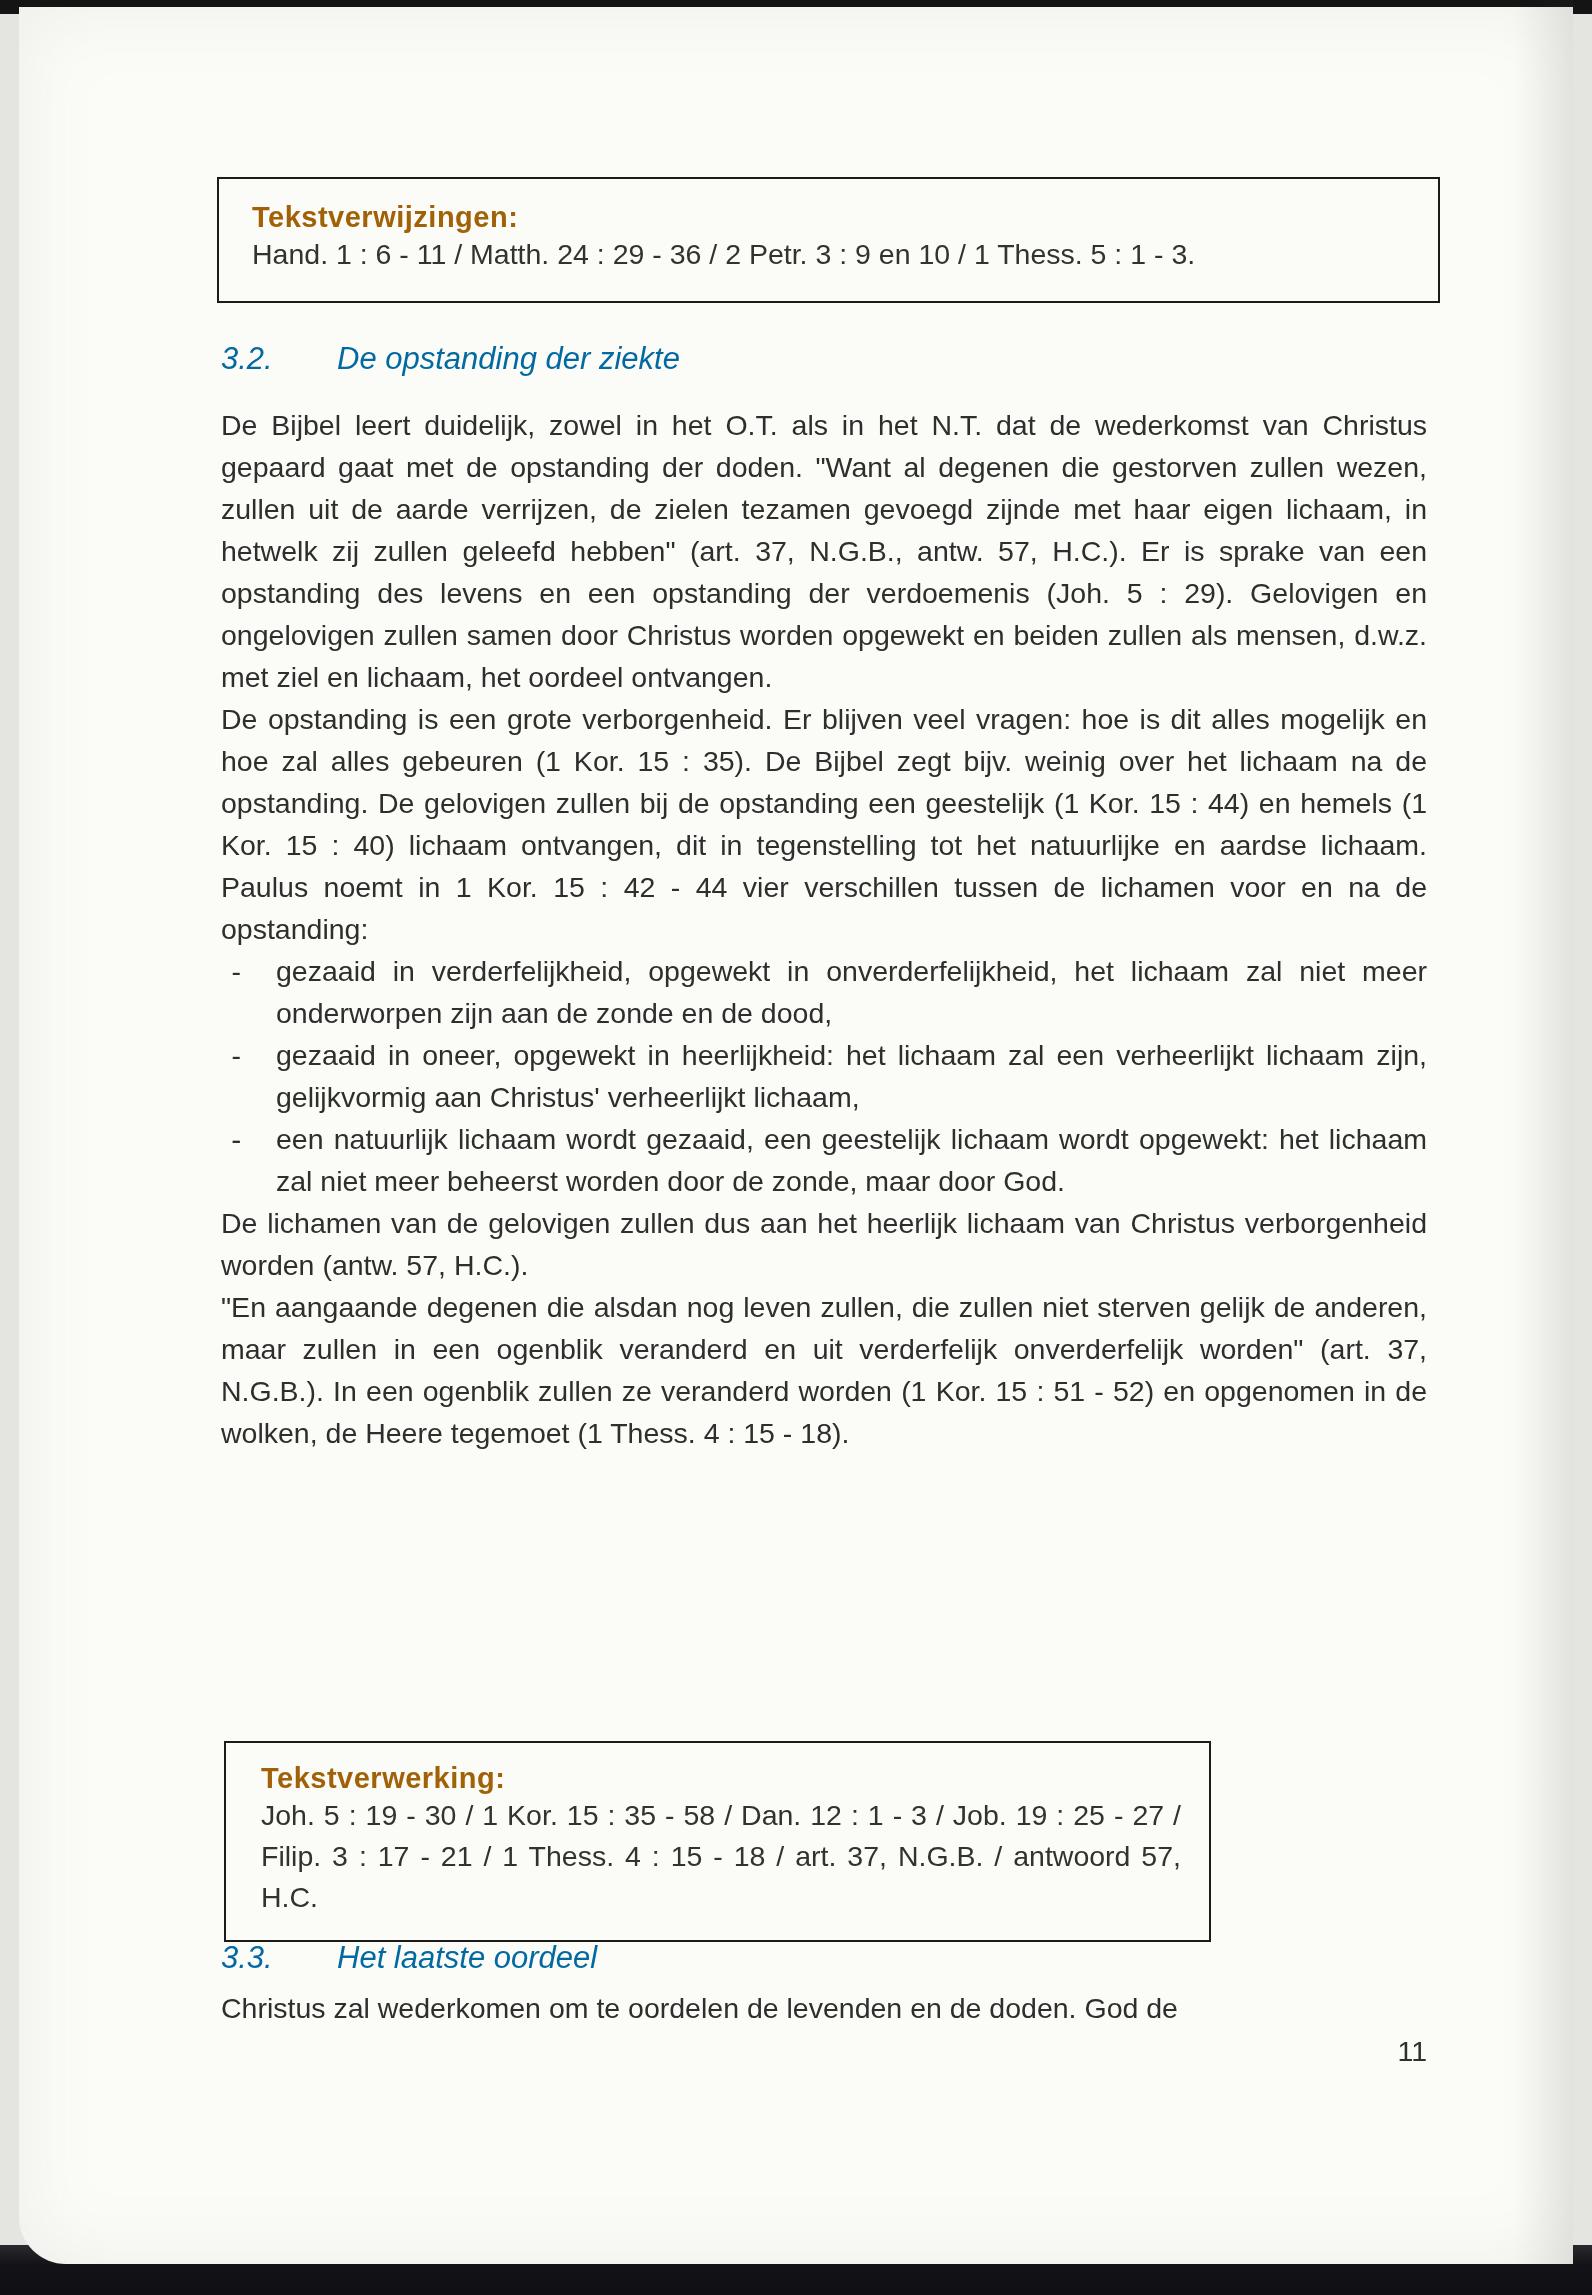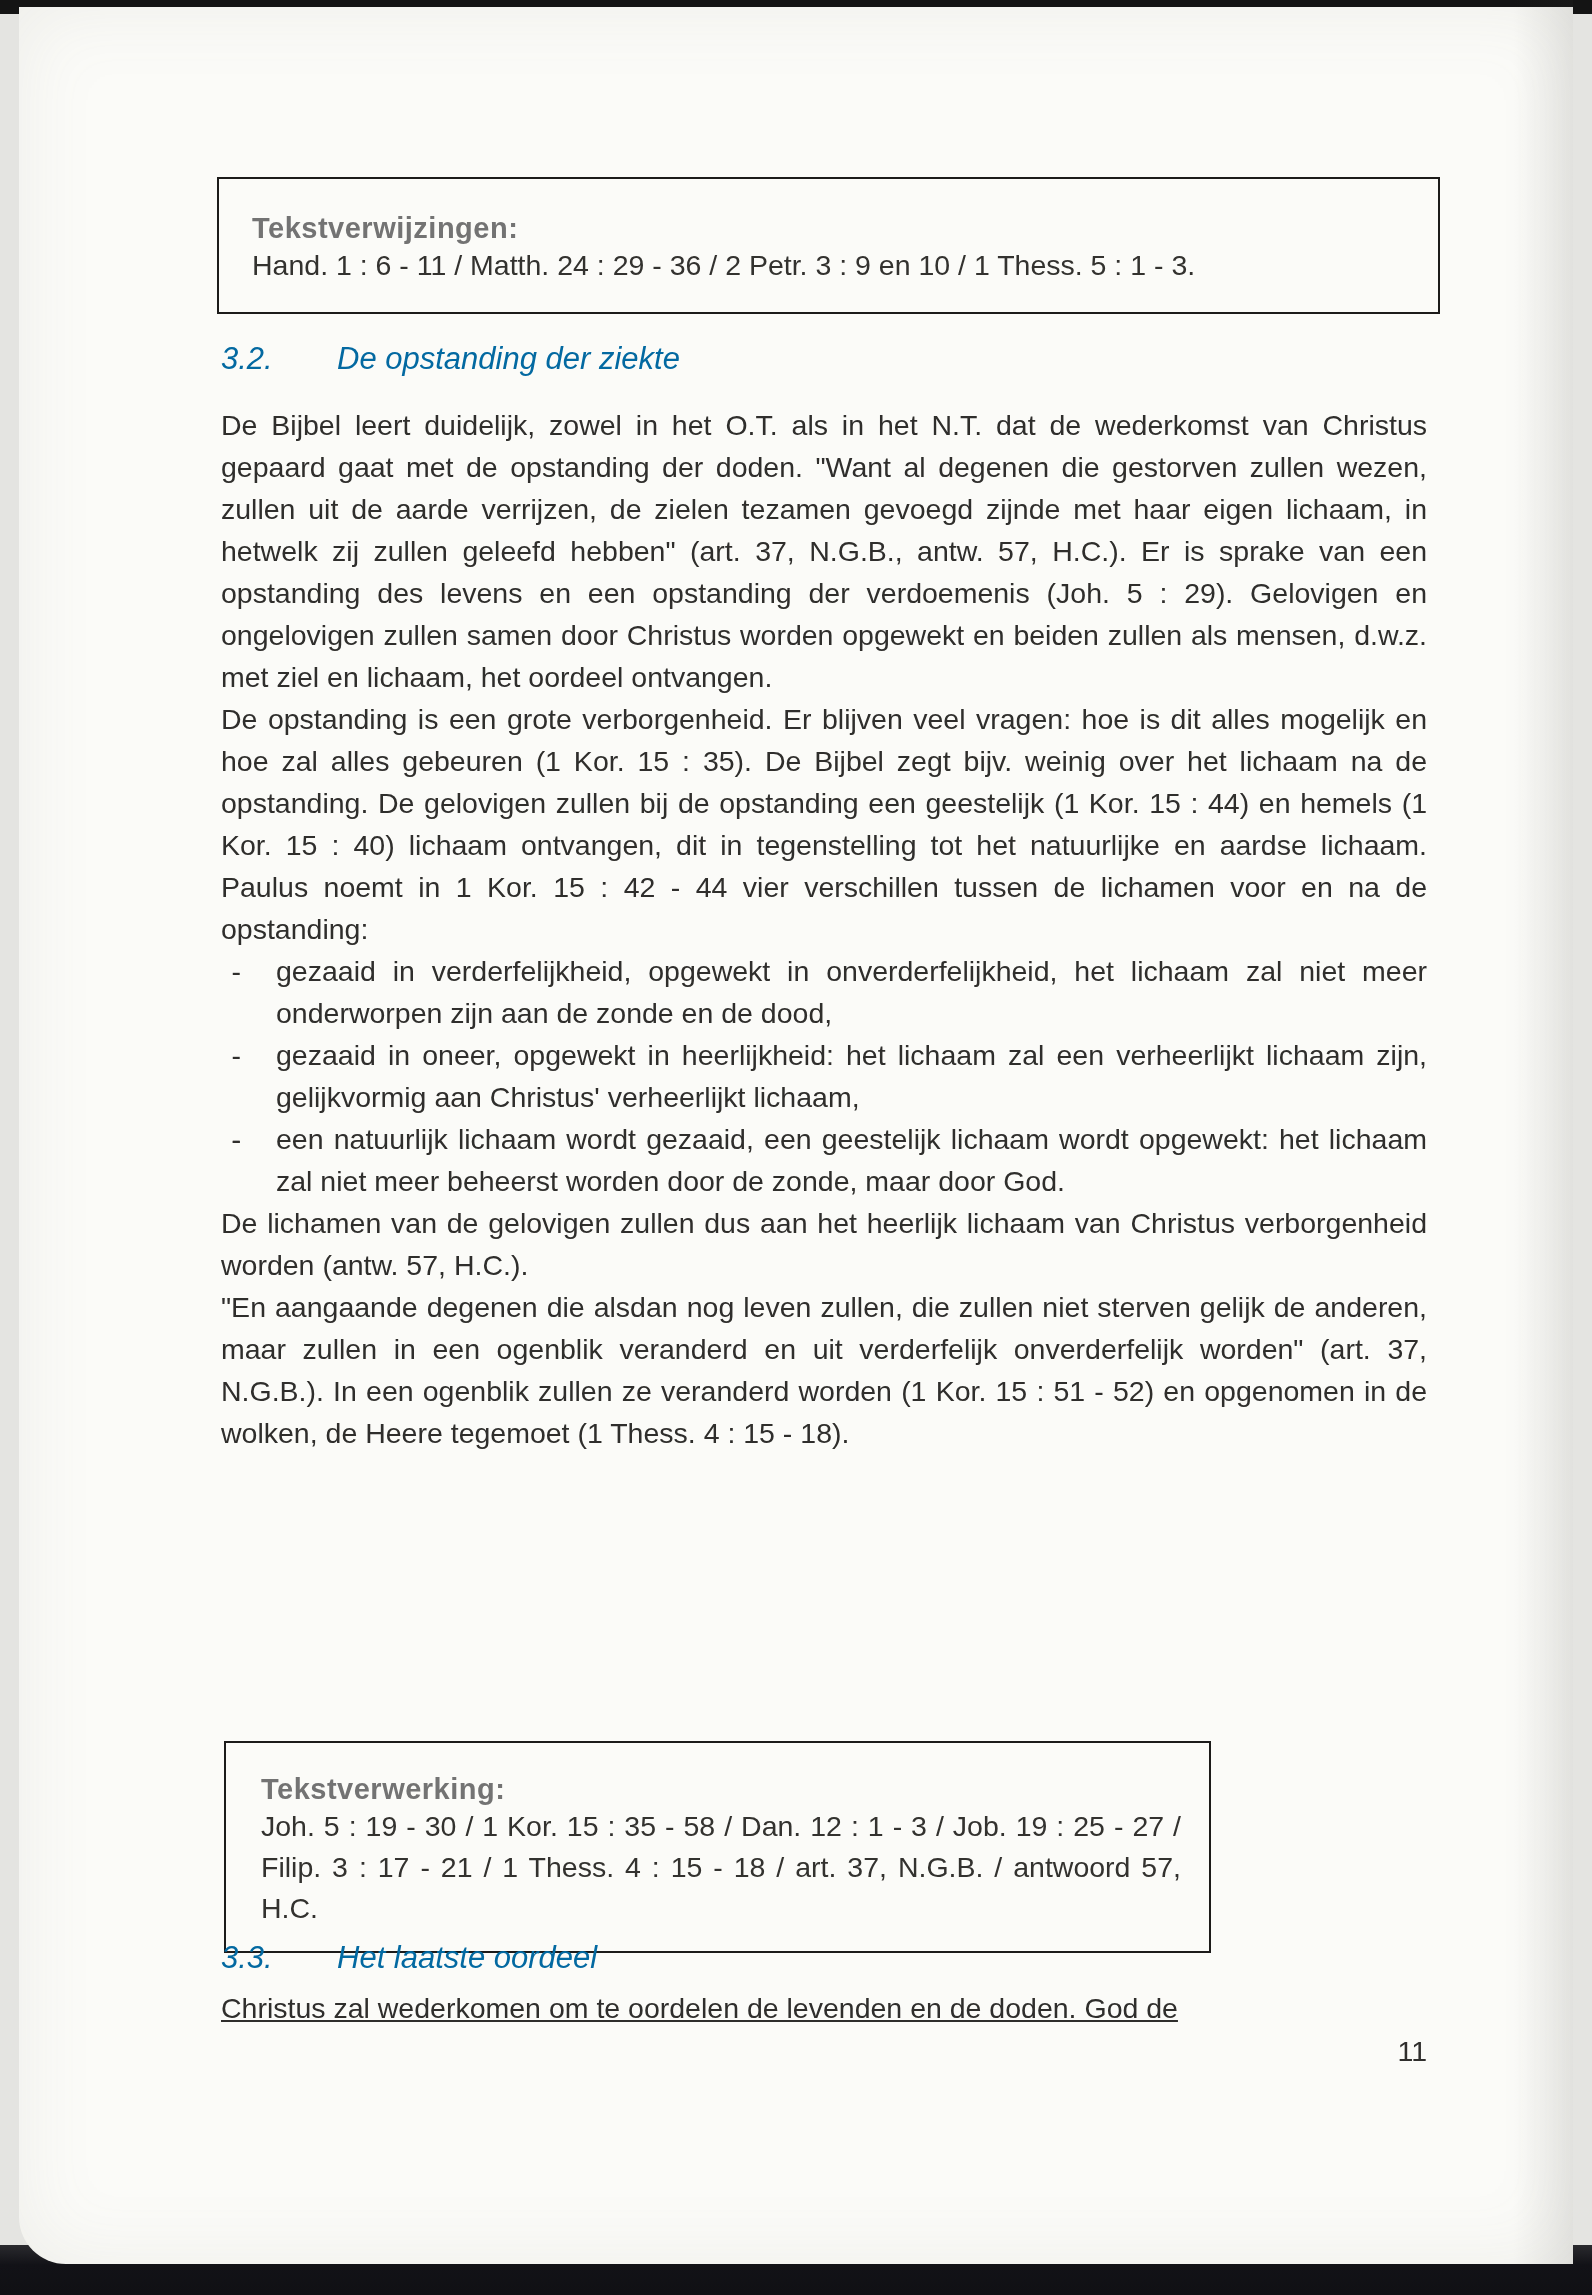--- a/index.html
+++ b/index.html
@@ -38,22 +38,21 @@
     position:absolute;
     border:2.6px solid #1c1b1a;
     background:transparent;
   }
   .ref-box.box1 { left:217px; top:177px; width:1223px; padding:22.4px 29px 26px 33px; }
   .ref-box.box2 { left:224px; top:1741px; width:987px; padding:19px 28px 22.4px 35px; }
   .ref-box-title {
     font-weight:bold;
     font-size:29px;
     letter-spacing:0.5px;
-    color:#737373;
-    margin-top:11px;
+    color:#a16207;
   }
   .ref-box-text {
     font-size:28.5px;
     line-height:41px;
     color:#33322f;
     text-align:justify;
   }
 
   .sec-head {
     position:absolute;
@@ -92,21 +91,20 @@
 
   .para-33 {
     position:absolute;
     left:221px;
     top:1987px;
     width:1206px;
     font-size:28.5px;
     line-height:42px;
     text-align:justify;
     color:#2f2e2c;
-    text-decoration:underline;
   }
   .page-number {
     position:absolute;
     left:221px;
     top:2035px;
     width:1206px;
     text-align:right;
     font-size:28.5px;
     color:#2f2e2c;
   }

